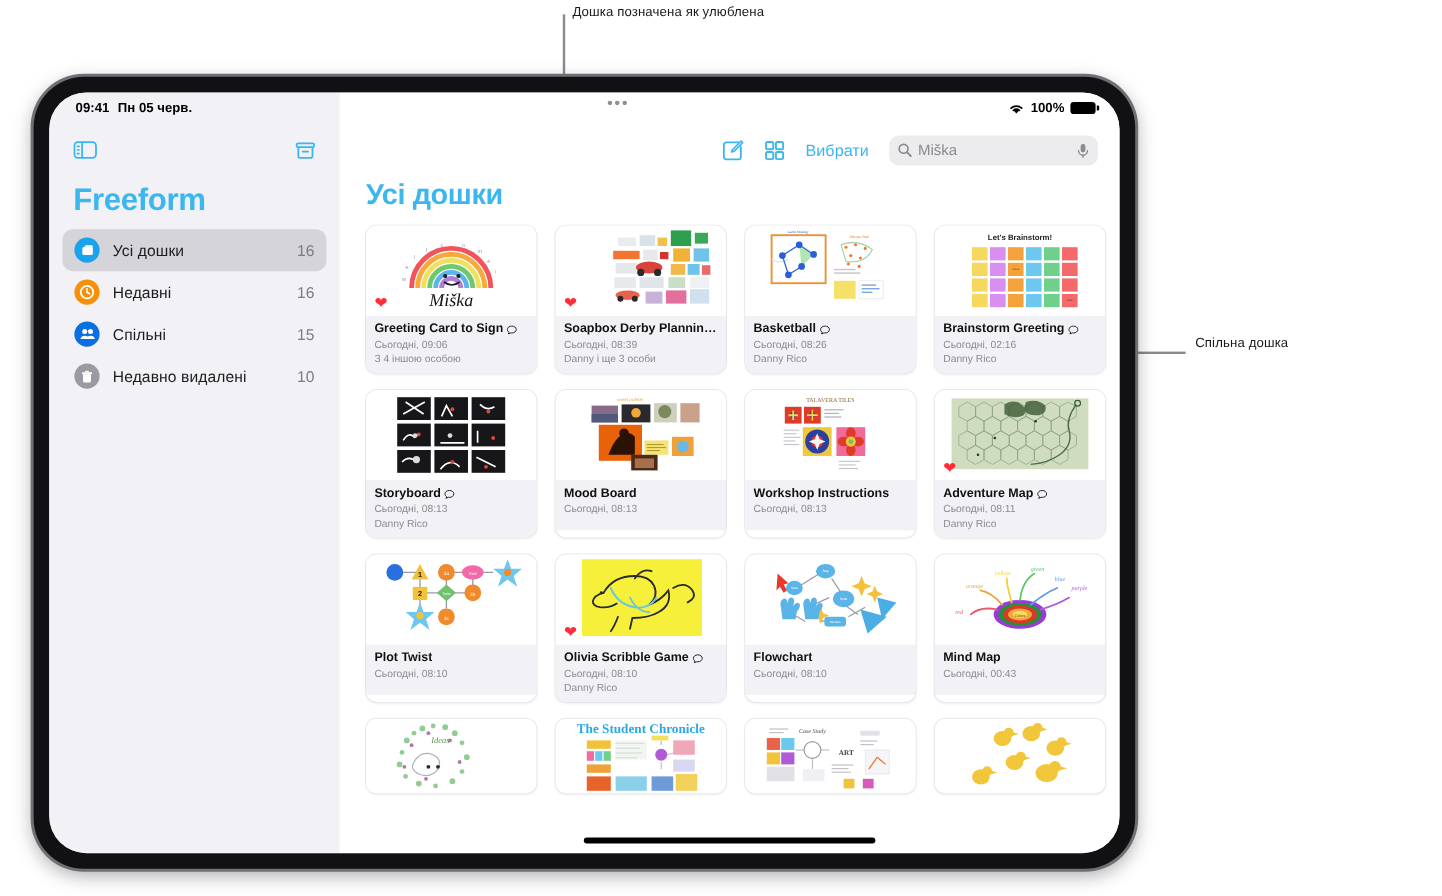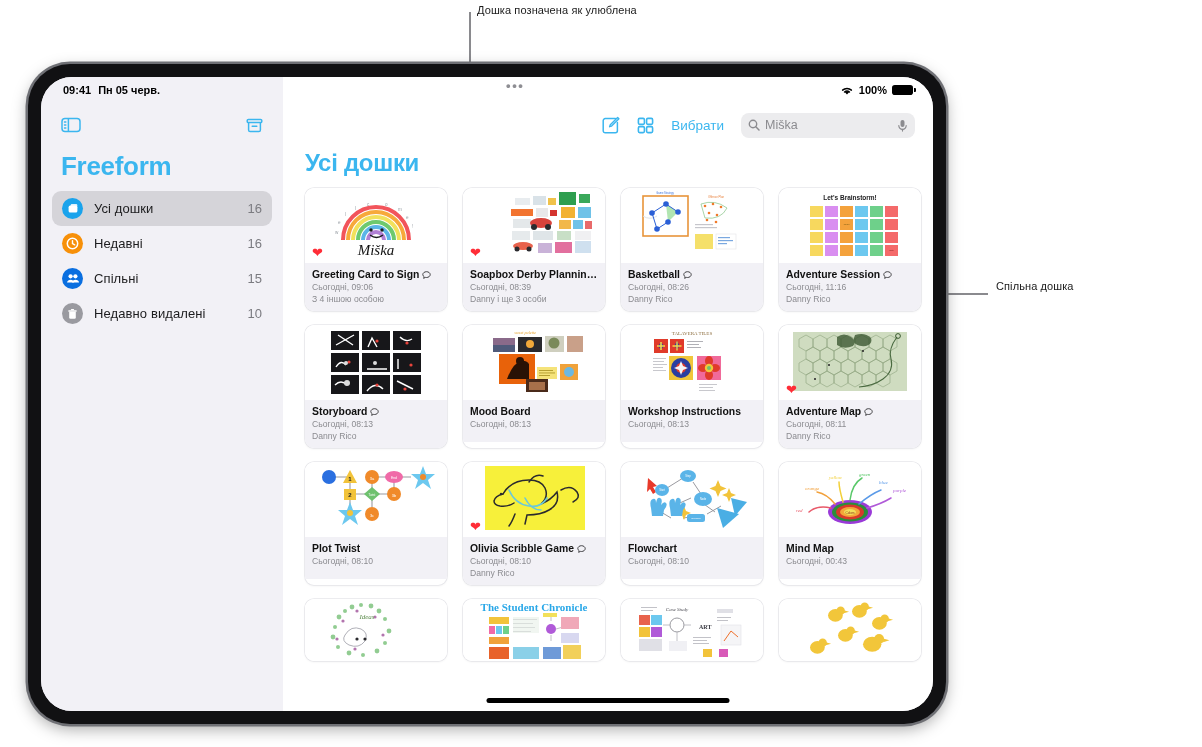--- a/index.html
+++ b/index.html
@@ -481,28 +481,28 @@
                     <rect x="91" y="57" width="13" height="11" fill="#6ed08a"></rect>
                       <rect x="106" y="57" width="13" height="11" fill="#f46a6a"></rect>
                   </g>
                   <text x="67.5" y="37" font-size="2.4" fill="#7a5a10" text-anchor="middle" font-family="'Liberation Sans',sans-serif">ideas</text>
                   <text x="112.5" y="63" font-size="2.4" fill="#7a1a1a" text-anchor="middle" font-family="'Liberation Sans',sans-serif">note</text>
                 </svg>
               </div>
             </div>
             <div class="meta">
               <div class="meta-title">
-                <span class="t">Adventure Session</span>
+                <span class="t">Brainstorm Greeting</span>
                 <span class="bubble">
                   <svg width="9" height="8" viewBox="0 0 9 8">
                       <path d="M4.5.7C2.4.7.8 2 .8 3.6c0 .9.5 1.7 1.4 2.2L1.6 7.3l2-.9c.3.1.6.1.9.1 2.1 0 3.7-1.3 3.7-2.9S6.6.7 4.5.7z" fill="none" stroke="#1c1c1e" stroke-width=".8"></path>
                     </svg>
                 </span>
               </div>
-              <div class="meta-sub">Сьогодні, 11:16</div>
+              <div class="meta-sub">Сьогодні, 02:16</div>
               <div class="meta-sub">Danny Rico</div>
             </div>
           </div>
 
           <div class="card">
             <div class="thumb">
               <div class="art">
                 <svg viewBox="0 0 142 75" width="142" height="75">
                   <g>
                     <rect x="26" y="6" width="28" height="19" fill="#17171a"></rect>

